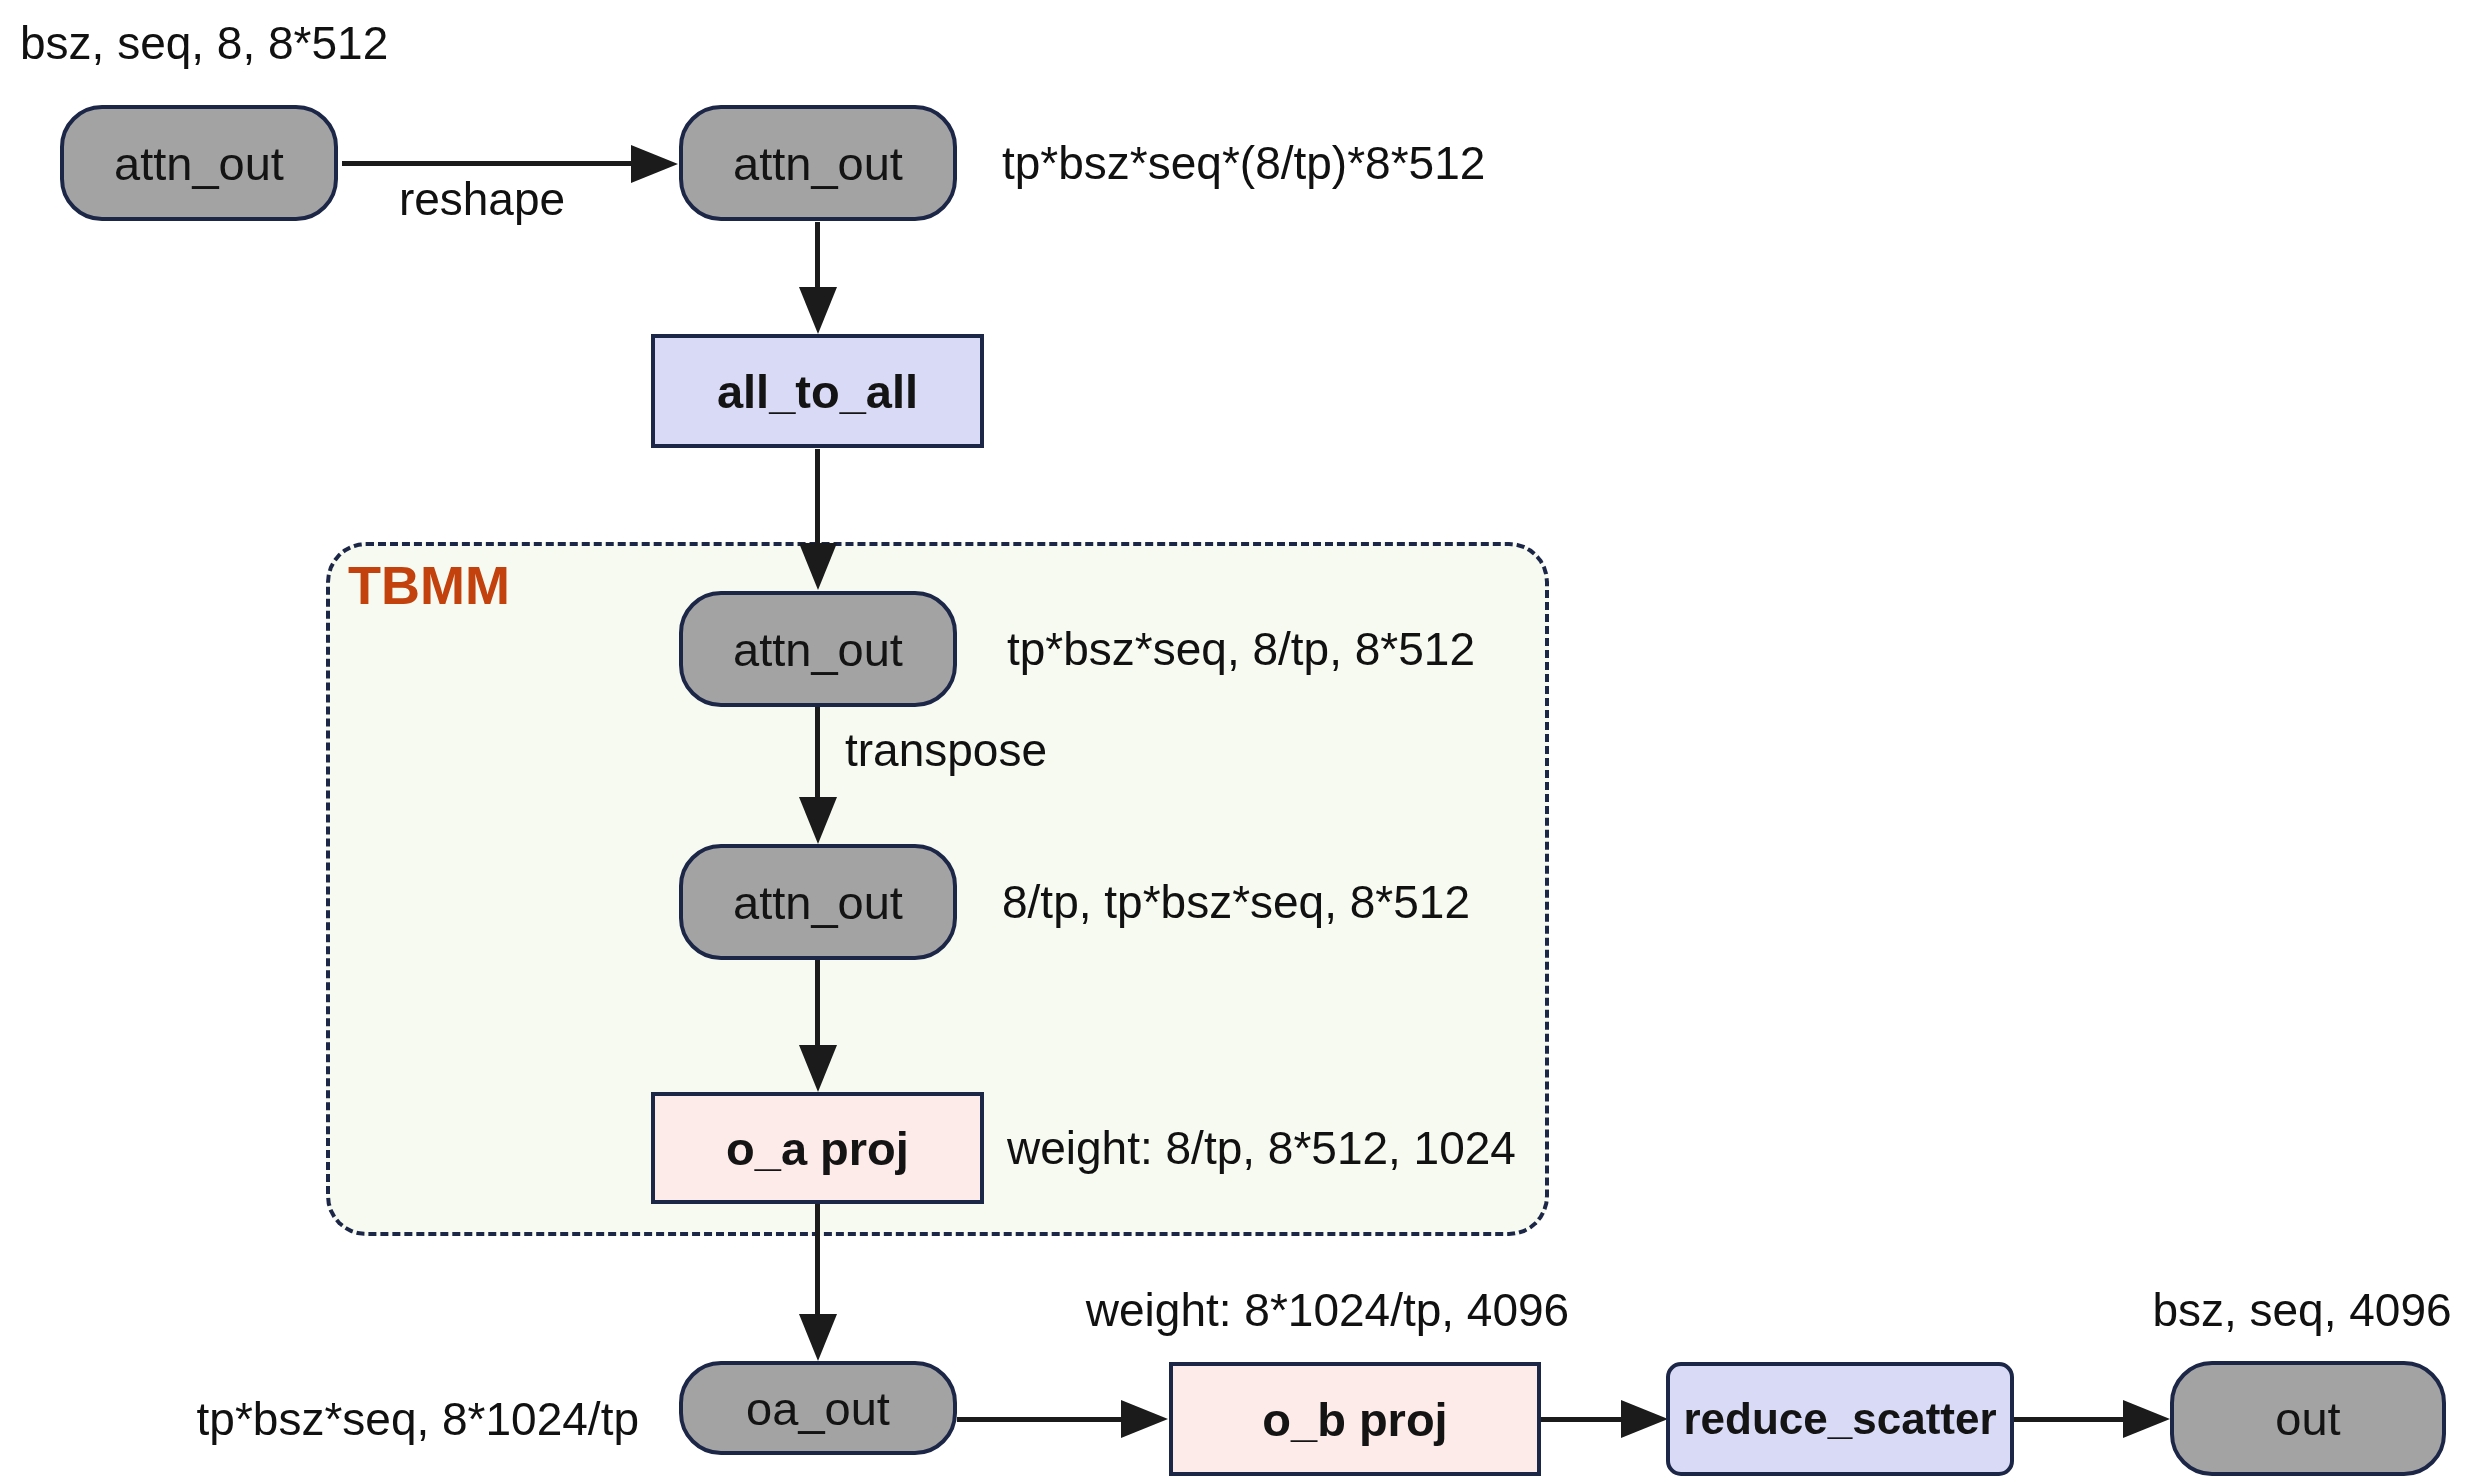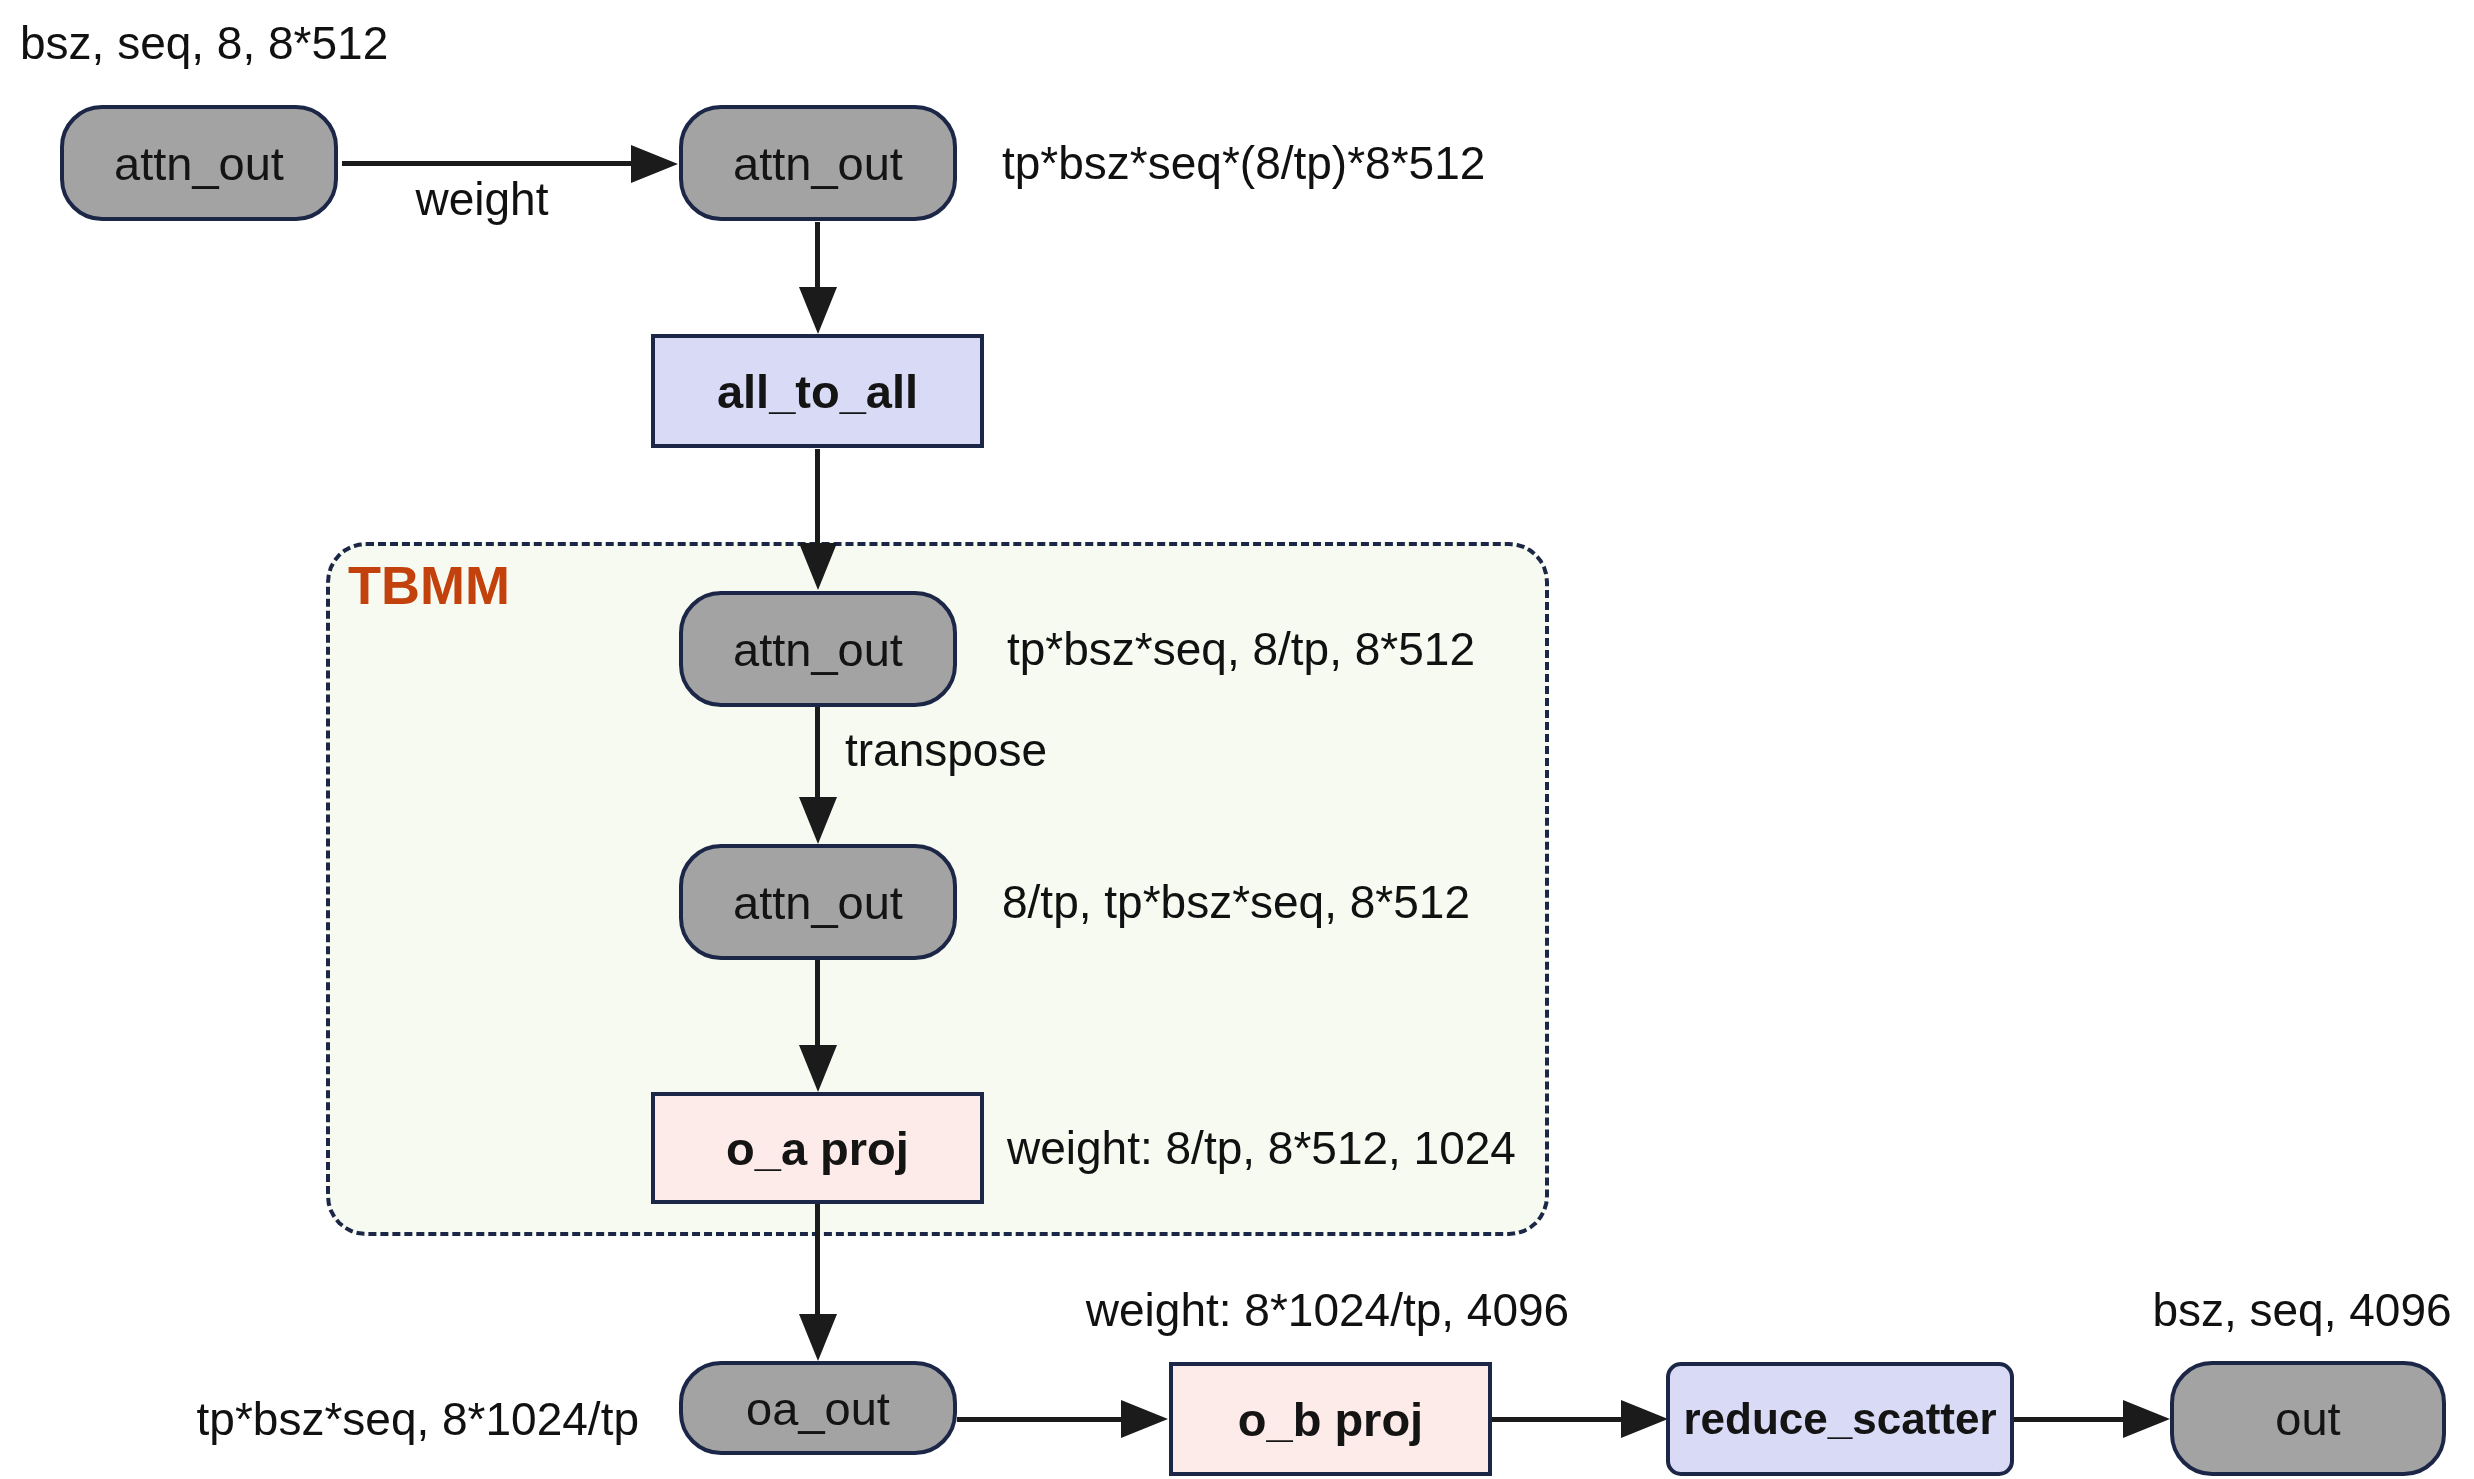--- a/index.html
+++ b/index.html
@@ -117,38 +117,38 @@
 
   <div class="line" style="left:957px; top:1417px; width:169px; height:5px;"></div>
   <div class="arrow-right" style="left:1121px; top:1400px;"></div>
 
   <div class="line" style="left:1487px; top:1417px; width:139px; height:5px;"></div>
   <div class="arrow-right" style="left:1621px; top:1400px;"></div>
 
   <div class="line" style="left:2014px; top:1417px; width:114px; height:5px;"></div>
   <div class="arrow-right" style="left:2123px; top:1400px;"></div>
 
-  <div class="edge-label" style="left:328px; top:172px; width:308px;">weight</div>
+  <div class="edge-label" style="left:328px; top:172px; width:308px;">reshape</div>
   <div class="edge-label" style="left:845px; top:723px;">transpose</div>
 
   <div class="node pill" style="left:60px; top:105px; width:278px; height:116px;">attn_out</div>
 
   <div class="node pill" style="left:679px; top:105px; width:278px; height:116px;">attn_out</div>
 
   <div class="node box comm" style="left:651px; top:334px; width:333px; height:114px;">all_to_all</div>
 
   <div class="node pill" style="left:679px; top:591px; width:278px; height:116px;">attn_out</div>
 
   <div class="node pill" style="left:679px; top:844px; width:278px; height:116px;">attn_out</div>
 
   <div class="node box proj" style="left:651px; top:1092px; width:333px; height:112px;">o_a proj</div>
 
   <div class="node pill" style="left:679px; top:1361px; width:278px; height:94px;">oa_out</div>
 
-  <div class="node box proj" style="left:1169px; top:1362px; width:323px; height:114px;">o_b proj</div>
+  <div class="node box proj" style="left:1169px; top:1362px; width:372px; height:114px;">o_b proj</div>
 
   <div class="node box comm" style="left:1666px; top:1362px; width:348px; height:114px; font-size:44px;border-radius:15px;">reduce_scatter</div>
 
   <div class="node pill" style="left:2170px; top:1361px; width:276px; height:115px;">out</div>
 
   <div class="ann" style="left:20px; top:17.4px;">bsz, seq, 8, 8*512</div>
 
   <div class="ann" style="left:1002px; top:137px;">tp*bsz*seq*(8/tp)*8*512</div>
 
   <div class="ann" style="left:1007px; top:623px;">tp*bsz*seq, 8/tp, 8*512</div>

